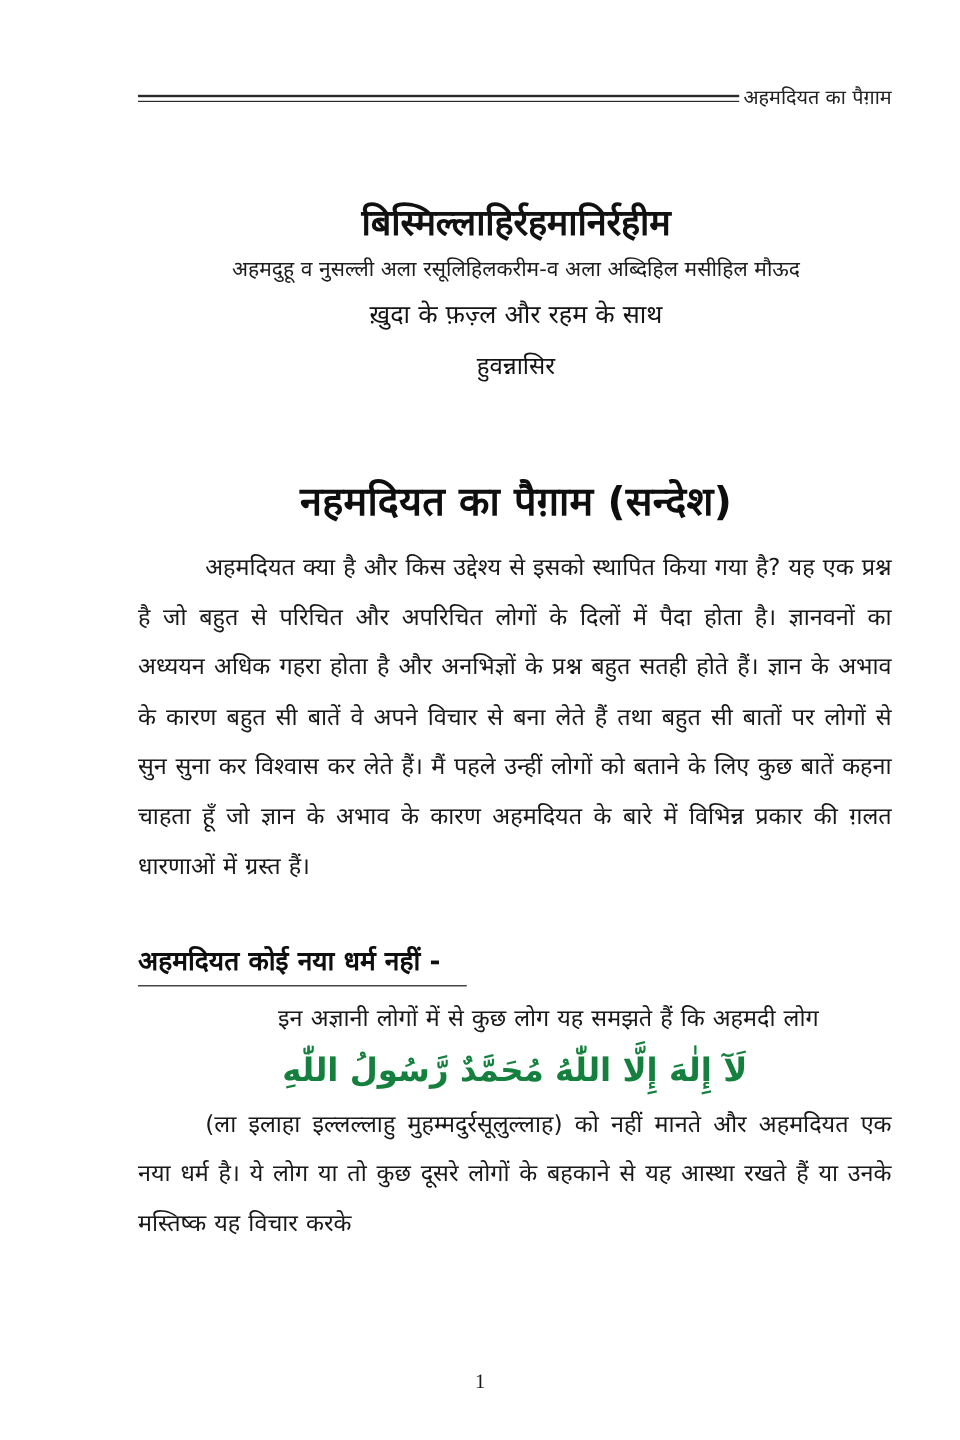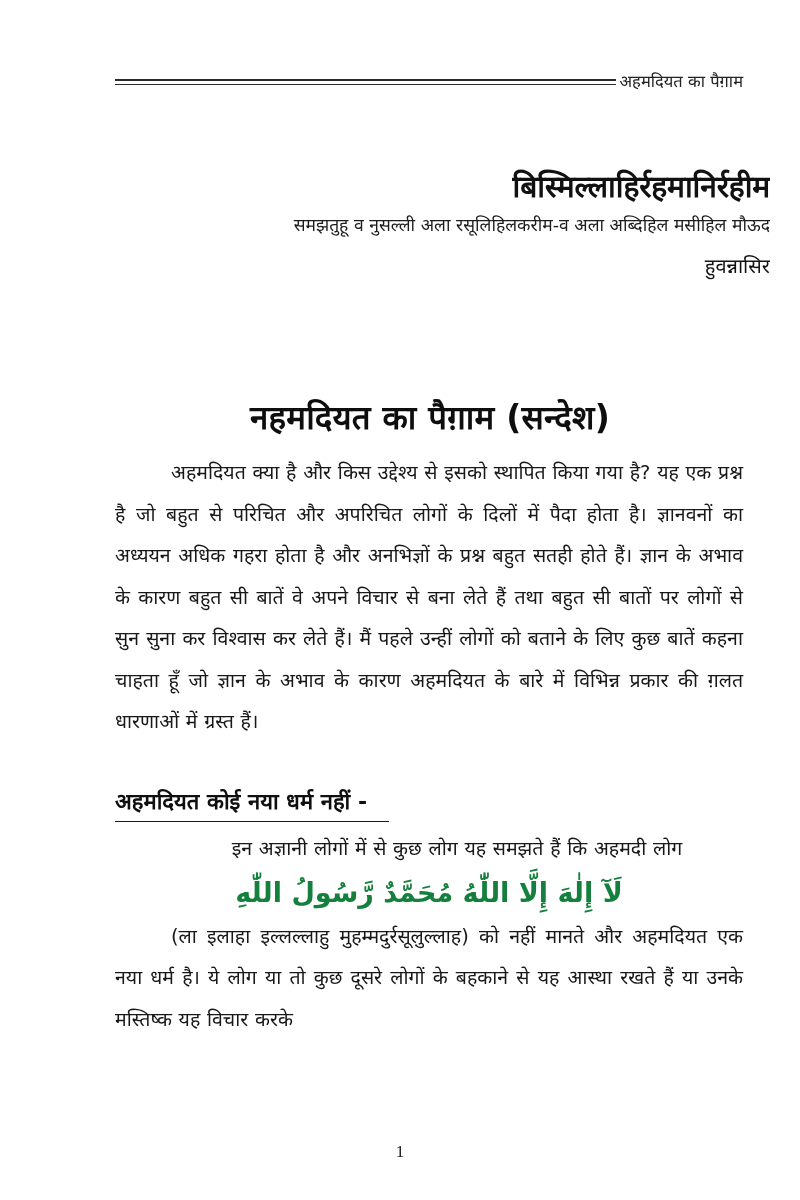--- a/index.html
+++ b/index.html
@@ -62,21 +62,21 @@
     padding-left: 4px;
     white-space: nowrap;
   }
 
   
   .invocation {
     position: absolute;
     top: 168px;
     left: 60px;
     width: 680px;
-    text-align: right;
+    text-align: center;
   }
 
   .bismillah {
     font-family: "DejaVu Sans", "Liberation Sans", sans-serif;
     font-weight: bold;
     font-size: 30px;
     line-height: 1.25;
     color: #111111;
     letter-spacing: -0.2px;
   }
@@ -194,21 +194,22 @@
 
 <div class="page">
 
   <div class="running-header">
     <span class="header-rule"></span>
     <span class="header-title">अहमदियत का पैग़ाम</span>
   </div>
 
   <div class="invocation">
     <div class="bismillah">बिस्मिल्लाहिर्रहमानिर्रहीम</div>
-    <div class="invocation-line-2">समझतुहू व नुसल्ली अला रसूलिहिलकरीम-व अला अब्दिहिल मसीहिल मौऊद</div>
+    <div class="invocation-line-2">अहमदुहू व नुसल्ली अला रसूलिहिलकरीम-व अला अब्दिहिल मसीहिल मौऊद</div>
+    <div class="invocation-line-3">ख़ुदा के फ़ज़्ल और रहम के साथ</div>
     <div class="invocation-line-4">हुवन्नासिर</div>
   </div>
 
   <h1 class="doc-title">नहमदियत का पैग़ाम (सन्देश)</h1>
 
   <div class="body-col">
 
     <p class="para indent last-line-natural">अहमदियत क्या है और किस उद्देश्य से इसको स्थापित किया गया है? यह एक प्रश्न है जो बहुत से परिचित और अपरिचित लोगों के दिलों में पैदा होता है। ज्ञानवनों का अध्ययन अधिक गहरा होता है और अनभिज्ञों के प्रश्न बहुत सतही होते हैं। ज्ञान के अभाव के कारण बहुत सी बातें वे अपने विचार से बना लेते हैं तथा बहुत सी बातों पर लोगों से सुन सुना कर विश्वास कर लेते हैं। मैं पहले उन्हीं लोगों को बताने के लिए कुछ बातें कहना चाहता हूँ जो ज्ञान के अभाव के कारण अहमदियत के बारे में विभिन्न प्रकार की ग़लत धारणाओं में ग्रस्त हैं।</p>
 
     <div class="section-heading">

